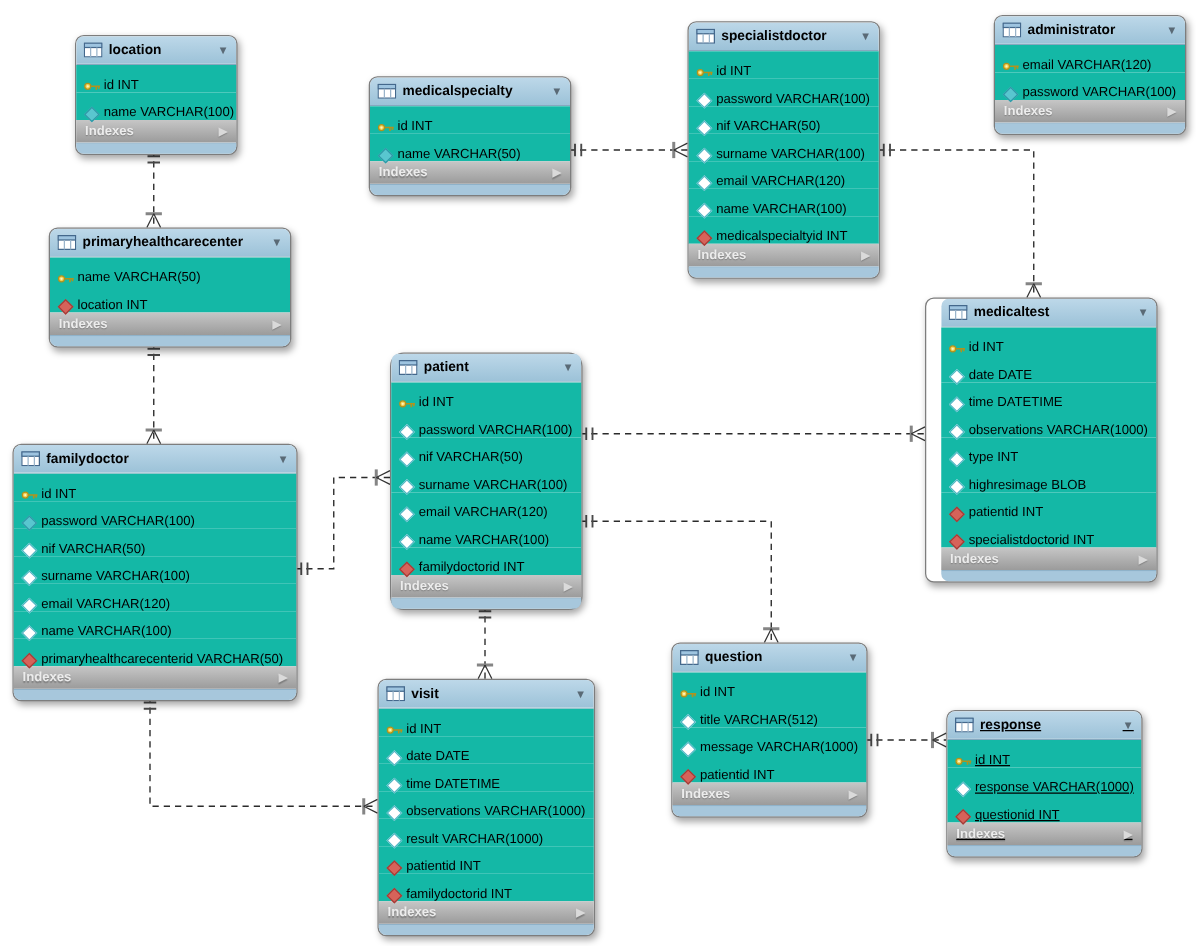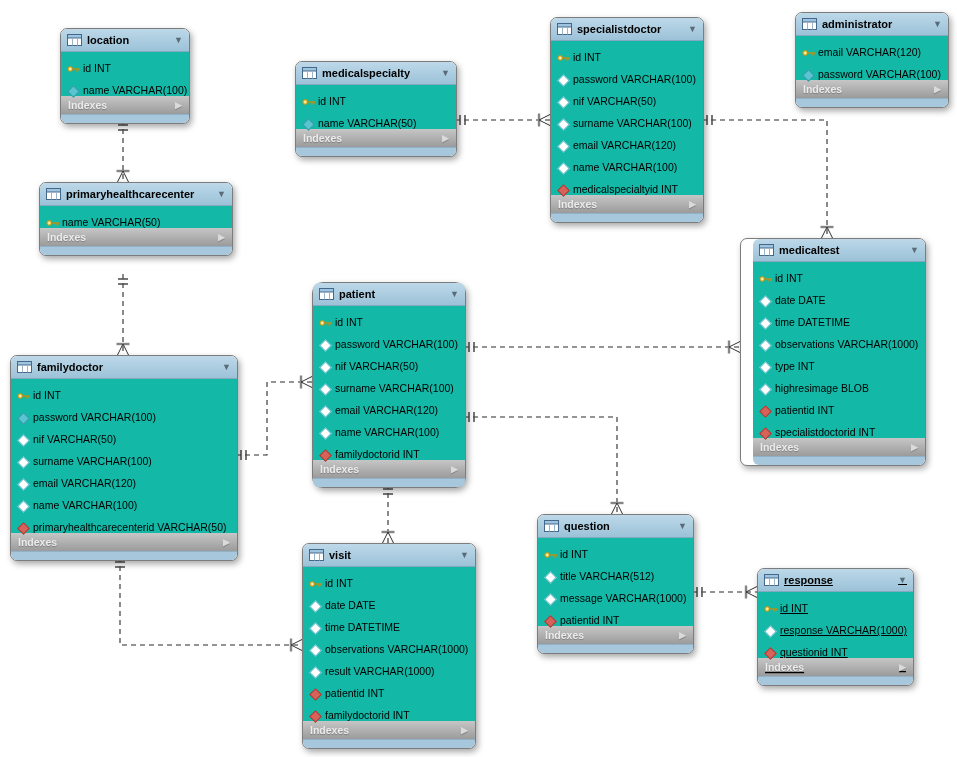--- a/index.html
+++ b/index.html
@@ -258,20 +258,26 @@
       <div class="row">
         <span class="ico">
           <svg width="14" height="10" viewBox="0 0 14 10">
             <circle cx="3.2" cy="5" r="2.4" fill="#f2d255" stroke="#b2921c"></circle>
             <path d="M5.6 5 H13 M10 5 V7.8 M12 5 V7" stroke="#b2921c" stroke-width="1.3" fill="none"></path>
             <circle cx="3.2" cy="5" r="0.9" fill="#fcf3c4"></circle>
           </svg>
         </span>
         <span class="coltext">name VARCHAR(50)</span>
       </div>
+      <div class="row">
+        <span class="ico">
+          <span class="dia fk"></span>
+        </span>
+        <span class="coltext">location INT</span>
+      </div>
       <div class="idx">
         <span class="idxlab">Indexes</span>
         <span class="idxarr">▶</span>
       </div>
       <div class="strip"></div>
     </div>
     <div class="tbl" style="left: 10px; top: 355px; width: 226px;">
       <div class="hdr">
         <span class="tbl-ico">
           <svg width="15" height="12" viewBox="0 0 15 12">

